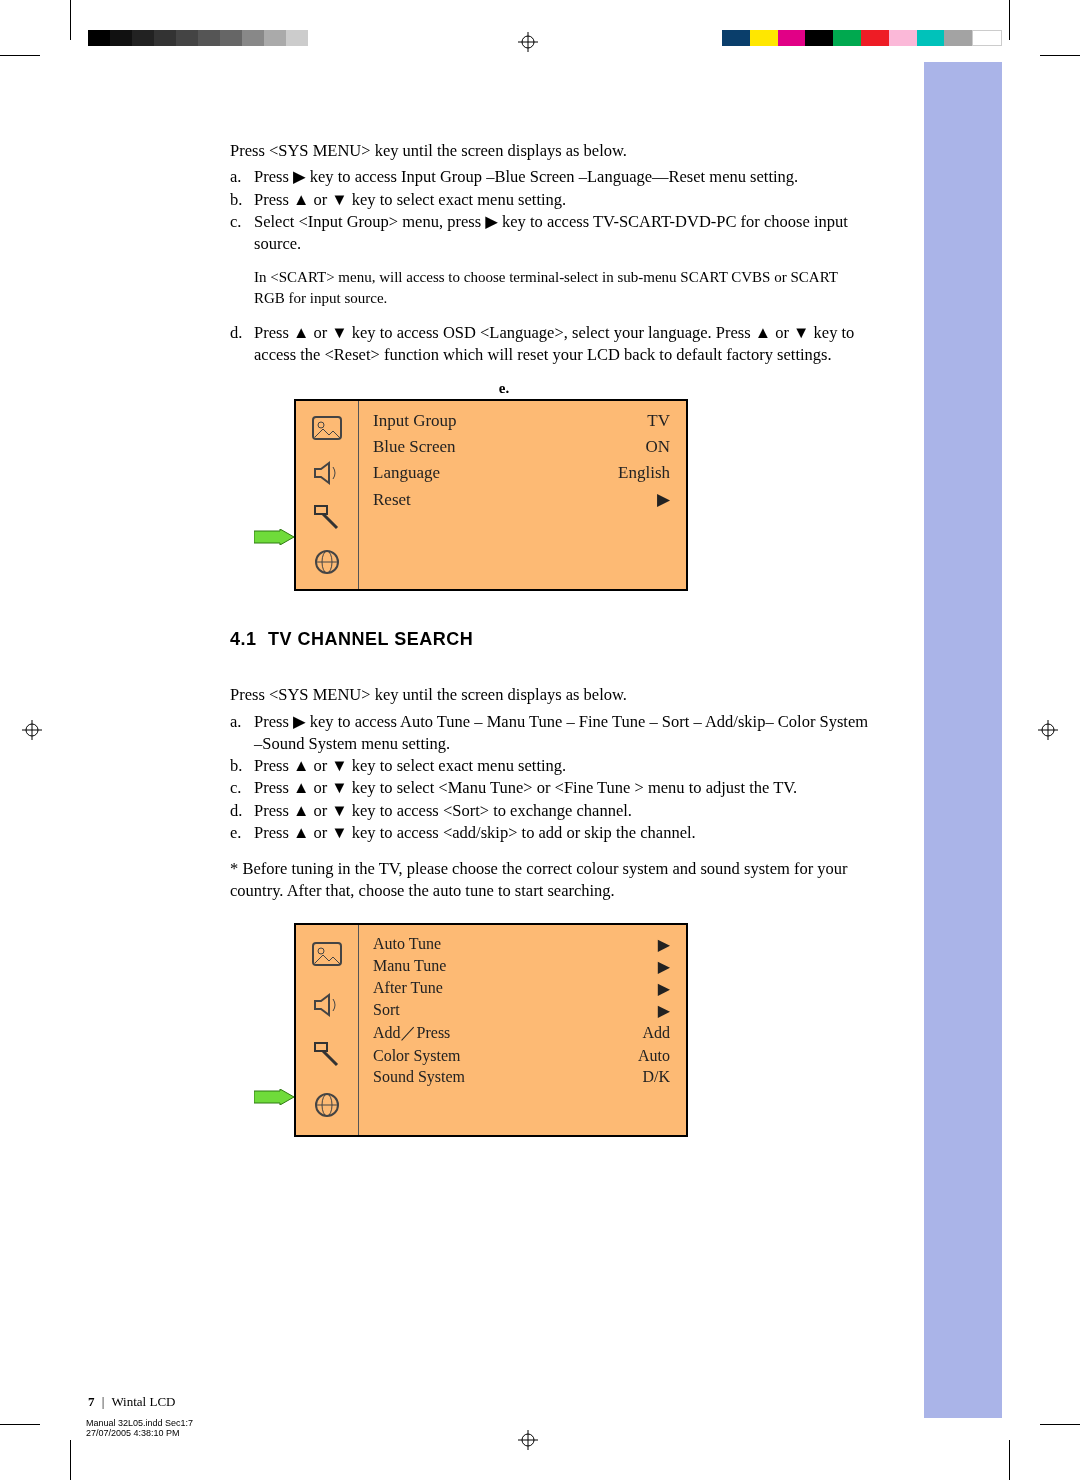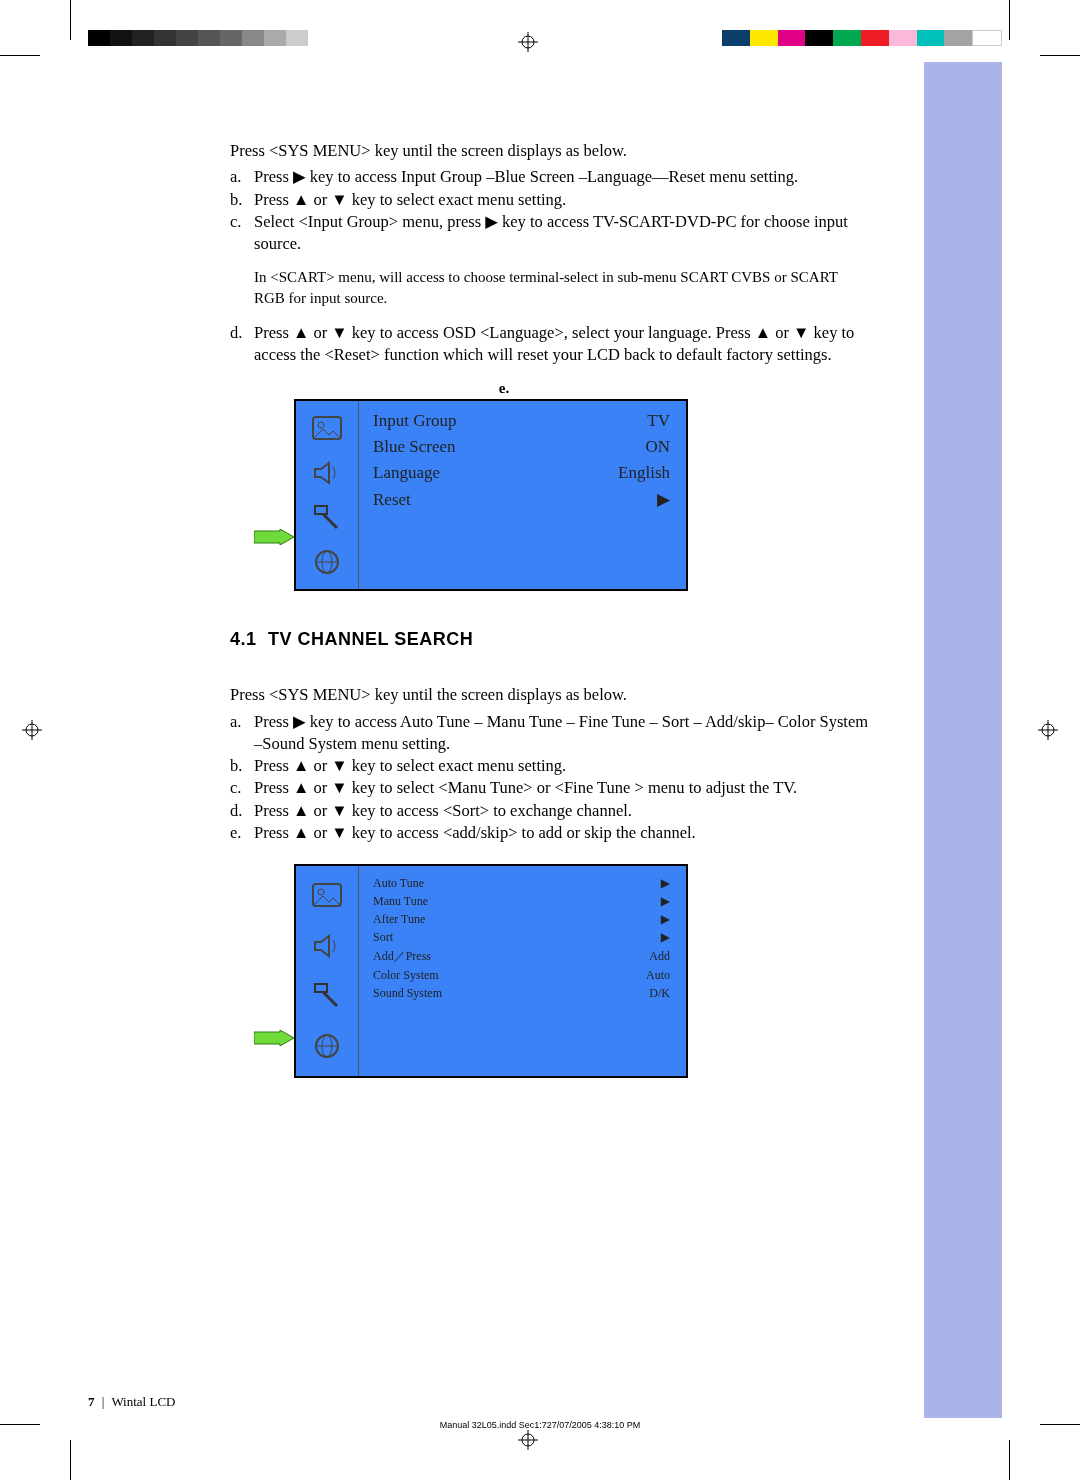--- a/index.html
+++ b/index.html
@@ -127,21 +127,21 @@
     font-size: 15px;
     font-weight: bold;
     text-align: center;
     width: 360px;
     margin-left: 30px;
     margin-bottom: 2px;
   }
   .osd {
     width: 390px;
     height: 188px;
-    background: #3b82f6;
+    background: #fdba74;
     border: 2px solid #000;
     position: relative;
     display: flex;
   }
   .osd2 {
     height: 210px;
   }
   .icon-col {
     width: 54px;
     border-right: 1px solid #555;
@@ -186,28 +186,29 @@
     position: absolute;
     left: 88px;
     bottom: 70px;
     font-size: 13px;
   }
   .page-footer .pn { font-weight: bold; }
   .page-footer .sep { margin: 0 4px; }
 
   .print-footer {
     position: absolute;
-    bottom: 50px;
+    bottom: 42px;
     left: 86px;
     right: 86px;
     display: flex;
     justify-content: center;
     font-family: Arial, sans-serif;
     font-size: 9px;
     color: #000;
+    flex-direction: column;
   }
 </style>
 </head>
 <body>
 
 <div class="crop-marks">
   <div class="crop-line tl-v"></div>
     <div class="crop-line tl-h"></div>
   <div class="crop-line tr-v"></div>
     <div class="crop-line tr-h"></div>
@@ -374,20 +375,21 @@
       </li>
     <li>
         <span class="marker">d.</span>
         <span class="litext">Press ▲ or ▼ key to access &lt;Sort&gt; to exchange channel.</span>
       </li>
     <li>
         <span class="marker">e.</span>
         <span class="litext">Press ▲ or ▼ key to access &lt;add/skip&gt; to add or skip the channel.</span>
       </li>
   </ol>
+  <p class="note">*  Before tuning in the TV, please choose the correct colour system and sound system for your country. After that, choose the auto tune to start searching.</p>
 
   <div class="figure" style="margin-top:20px">
     <div class="osd osd2">
       <svg class="arrowptr p2" viewBox="0 0 40 16">
         <polygon points="0,2 26,2 26,0 40,8 26,16 26,14 0,14" fill="#6fdb3a" stroke="#2f7a12"></polygon>
       </svg>
       <div class="icon-col">
         <div class="icon-slot">
             <svg viewBox="0 0 36 36">
               <rect x="4" y="6" width="28" height="22" rx="3" fill="none" stroke="#444" stroke-width="2"></rect>
@@ -408,21 +410,21 @@
             </svg>
           </div>
         <div class="icon-slot">
             <svg viewBox="0 0 36 36">
               <circle cx="18" cy="18" r="11" fill="none" stroke="#444" stroke-width="2"></circle>
               <ellipse cx="18" cy="18" rx="5" ry="11" fill="none" stroke="#444"></ellipse>
               <line x1="7" y1="18" x2="29" y2="18" stroke="#444"></line>
             </svg>
           </div>
       </div>
-      <div class="osd-rows" style="gap:3px;font-size:12px">
+      <div class="osd-rows" style="gap:3px;font-size:16px">
         <div class="osd-row">
             <span>Auto Tune</span>
             <span class="val">▶</span>
           </div>
         <div class="osd-row">
             <span>Manu Tune</span>
             <span class="val">▶</span>
           </div>
         <div class="osd-row">
             <span>After Tune</span>

